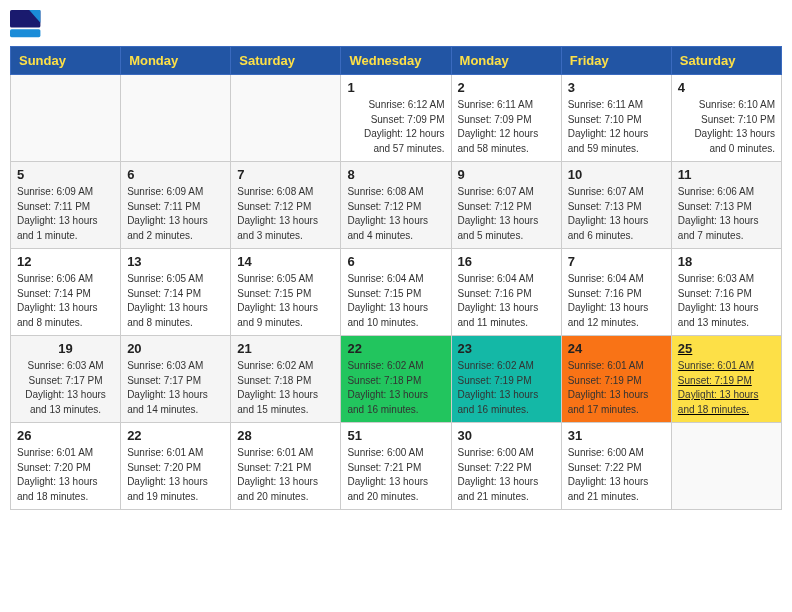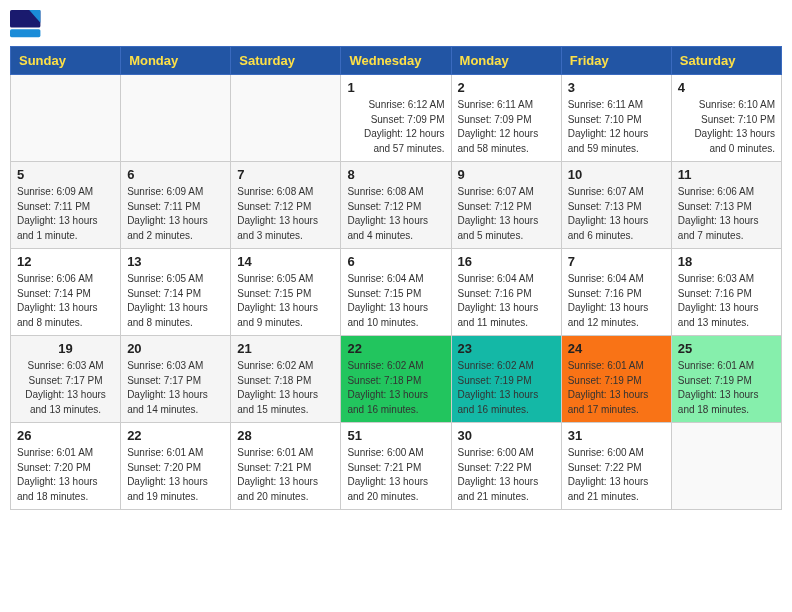--- a/index.html
+++ b/index.html
@@ -268,21 +268,21 @@
           <div class="day-detail" style="white-space: pre-line;">Sunrise: 6:02 AM
 Sunset: 7:19 PM
 Daylight: 13 hours and 16 minutes.</div>
         </td>
         <td style="background: #f97316;">
           <div class="day-number">24</div>
           <div class="day-detail" style="white-space: pre-line;">Sunrise: 6:01 AM
 Sunset: 7:19 PM
 Daylight: 13 hours and 17 minutes.</div>
         </td>
-        <td style="background: #86efac;">
+        <td style="background: #fde047; text-decoration: underline;">
           <div class="day-number">25</div>
           <div class="day-detail" style="white-space: pre-line;">Sunrise: 6:01 AM
 Sunset: 7:19 PM
 Daylight: 13 hours and 18 minutes.</div>
         </td>
       </tr>
       <tr>
         <td>
           <div class="day-number">26</div>
           <div class="day-detail" style="white-space: pre-line;">Sunrise: 6:01 AM

